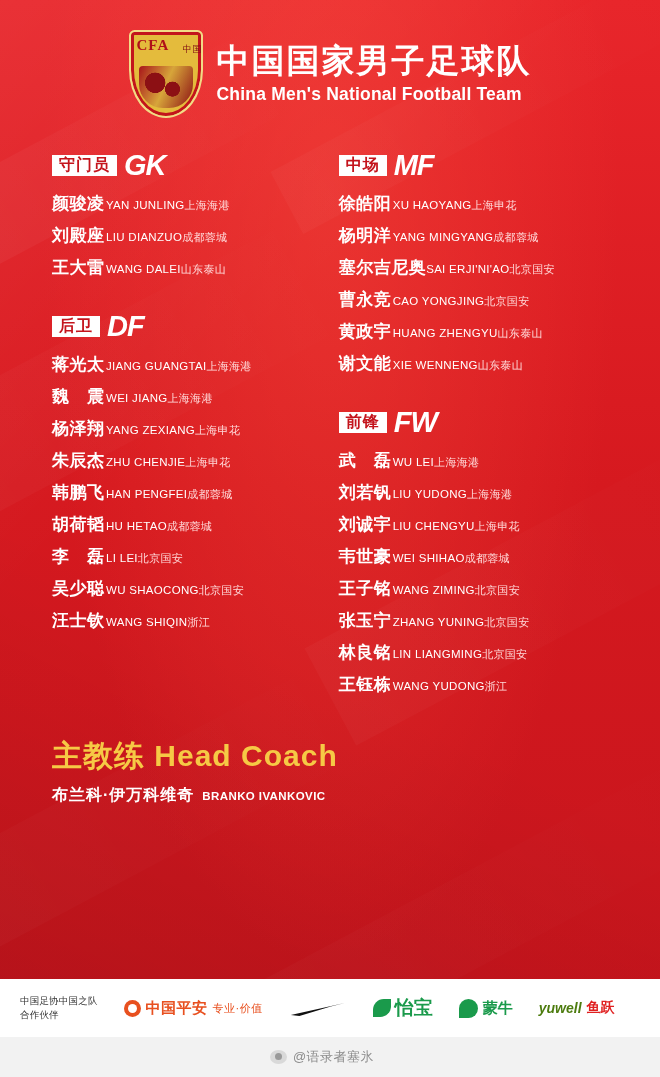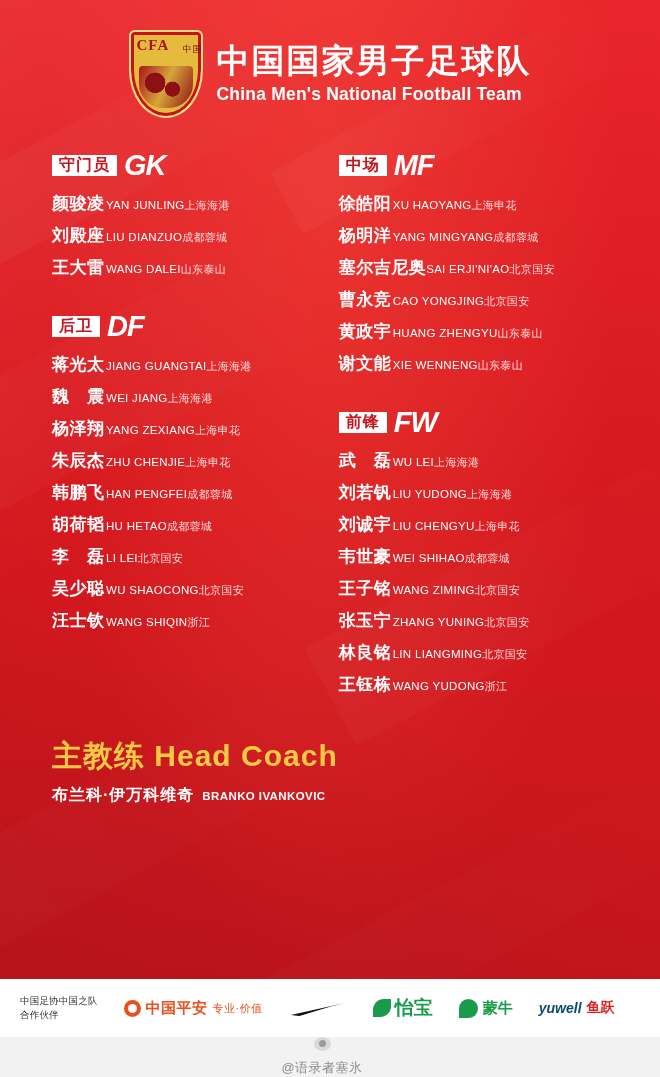--- a/index.html
+++ b/index.html
@@ -250,35 +250,34 @@
     background: #1a9a4b;
     border-radius: 60% 0 60% 0;
   }
   .yibao-txt { color: #1a9a4b; font-size: 19px; font-weight: bold; }
   .mengniu-mark {
     width: 19px; height: 19px;
     background: #1a9a4b;
     border-radius: 50% 50% 50% 0;
   }
   .mengniu-txt { color: #1a9a4b; font-size: 15px; font-weight: bold; }
-  .yuwell-txt { color: #0c4a6e; font-size: 14px; font-weight: bold; font-style: italic; text-align: right; }
+  .yuwell-txt { color: #4d7c0f; font-size: 14px; font-weight: bold; font-style: italic; text-align: right; }
   .yuwell-cn { color: #e02020; font-size: 14px; font-weight: bold; }
 
   
   .footer {
     position: absolute;
     left: 0; right: 0; bottom: 0;
     height: 40px;
     background: #f2f2f2;
     display: flex;
     align-items: center;
-    justify-content: space-between;
+    justify-content: center;
     padding-right: 16px;
     gap: 6px;
-    flex-direction: column;
   }
   .weibo-eye {
     width: 17px; height: 14px;
     background: #d9d9d9;
     border-radius: 50%;
     position: relative;
   }
   .weibo-eye::after {
     content: "";
     position: absolute;

